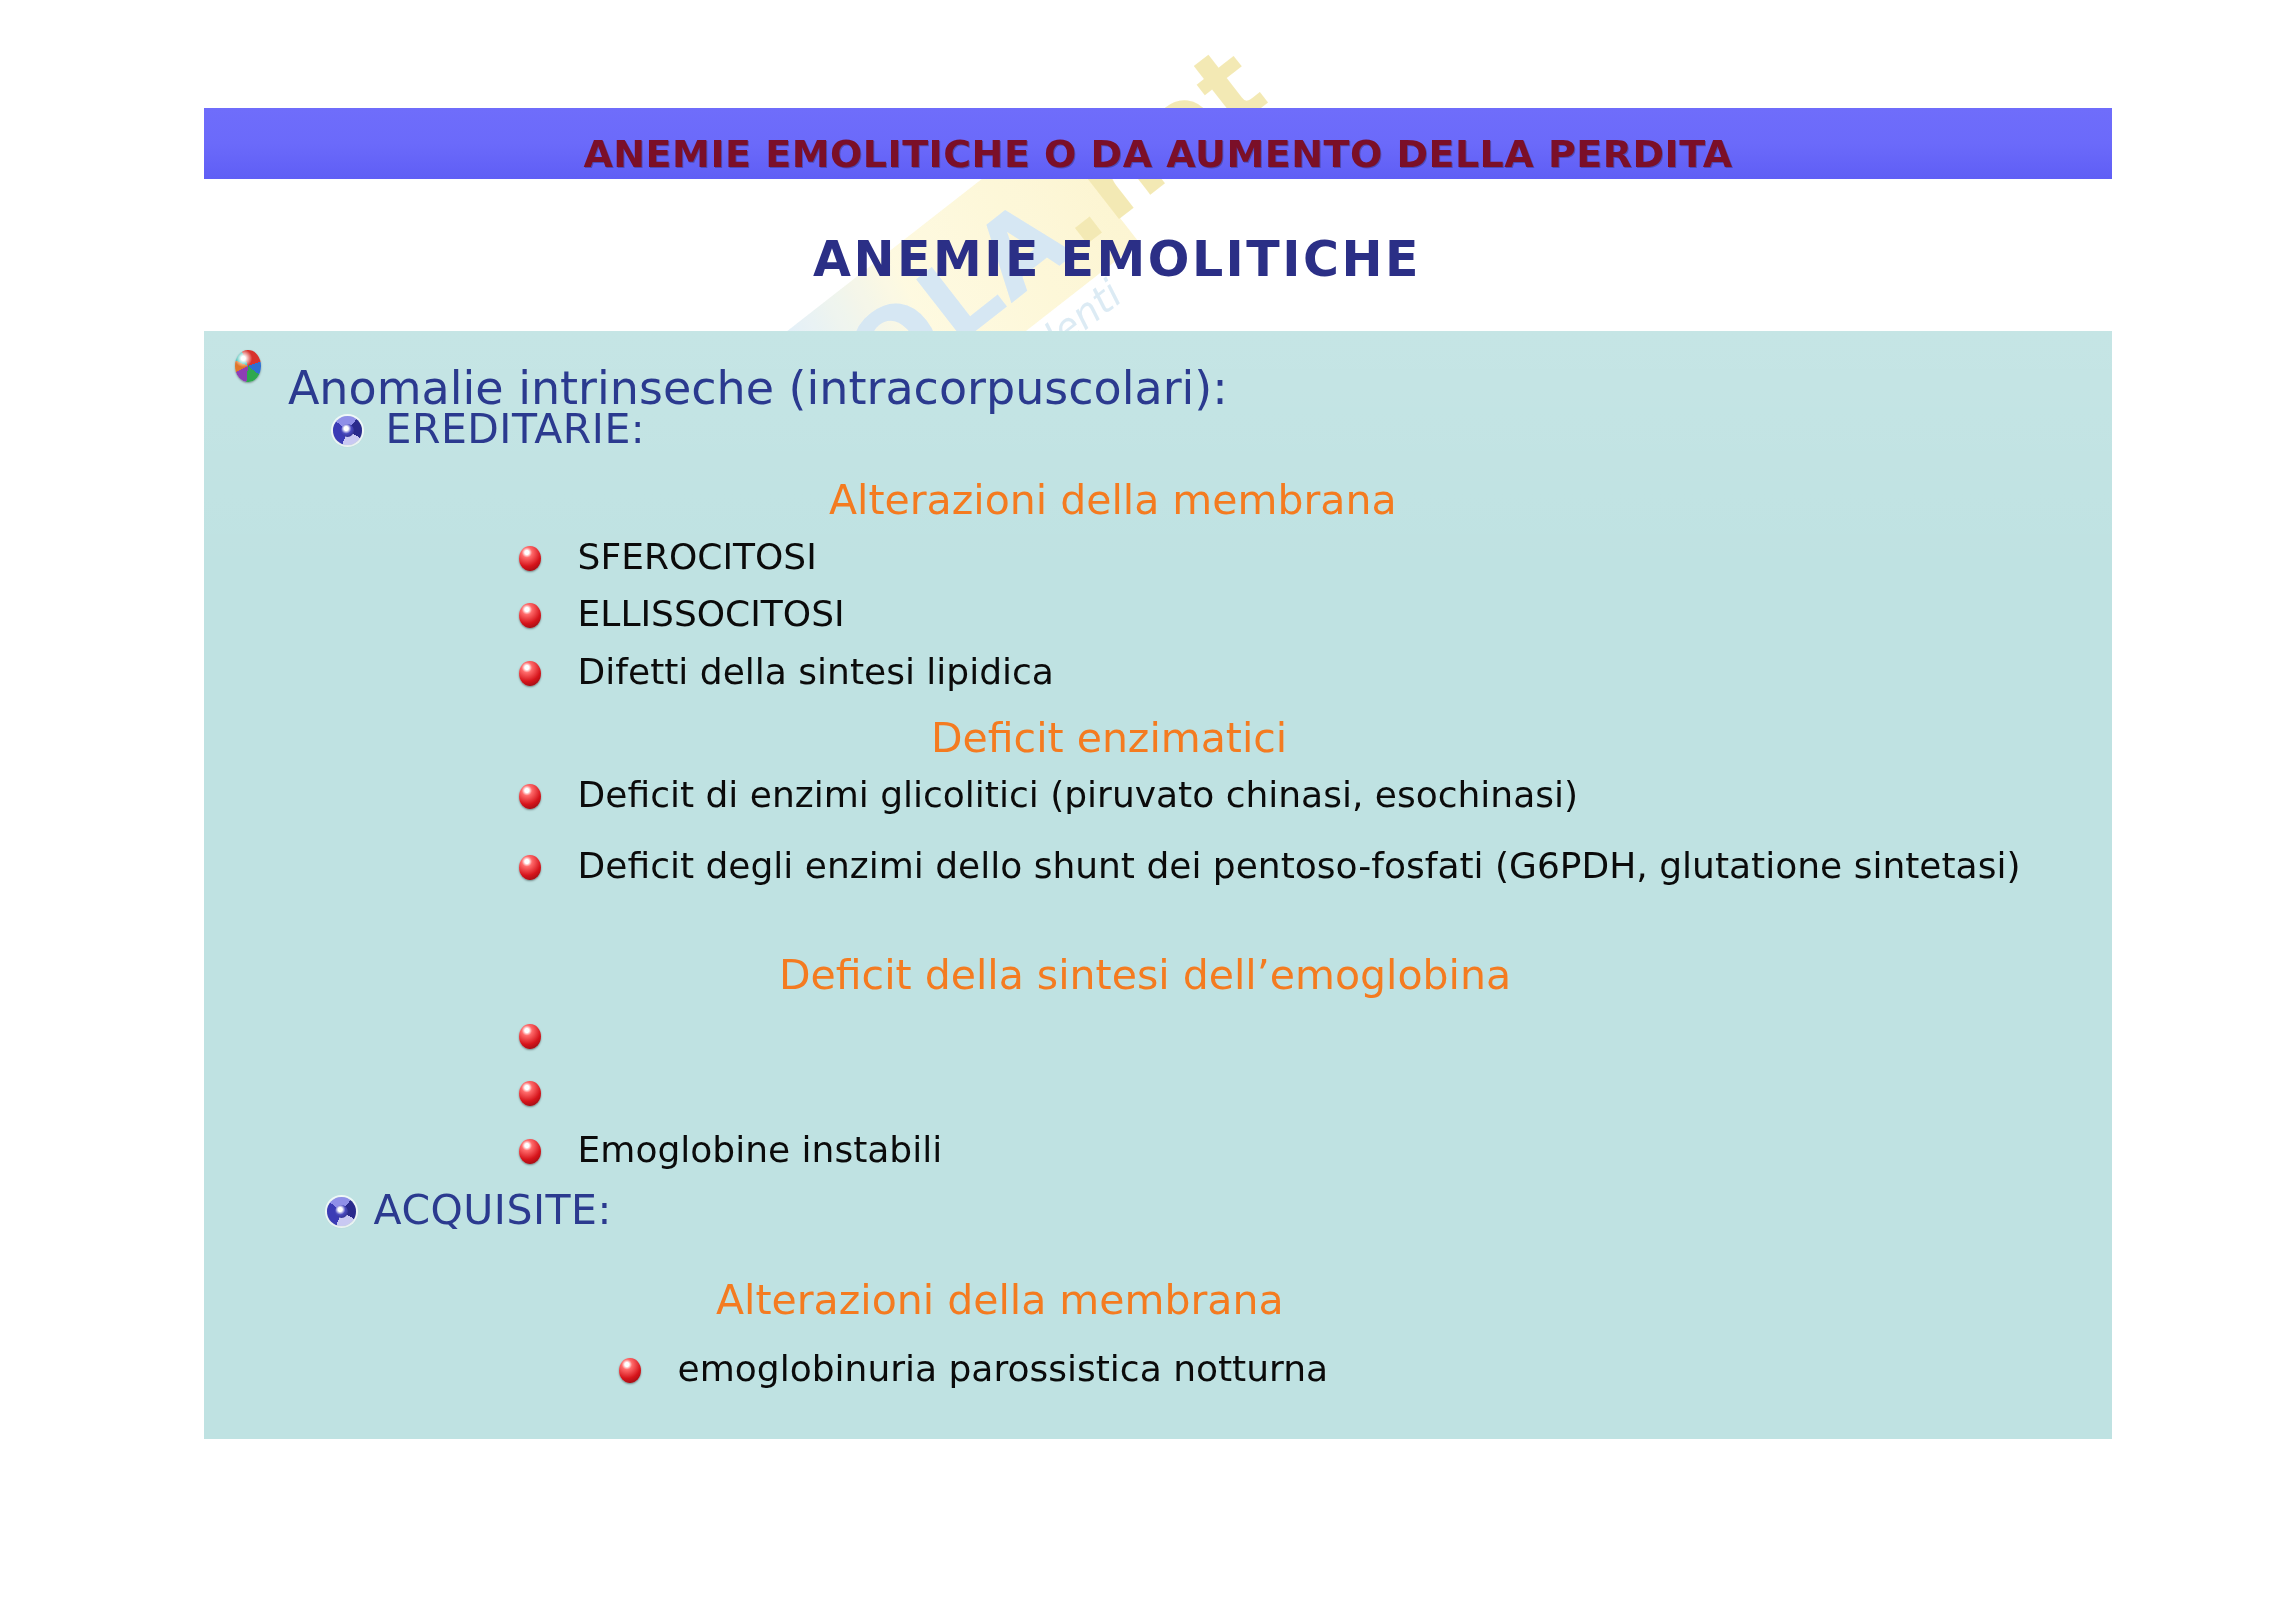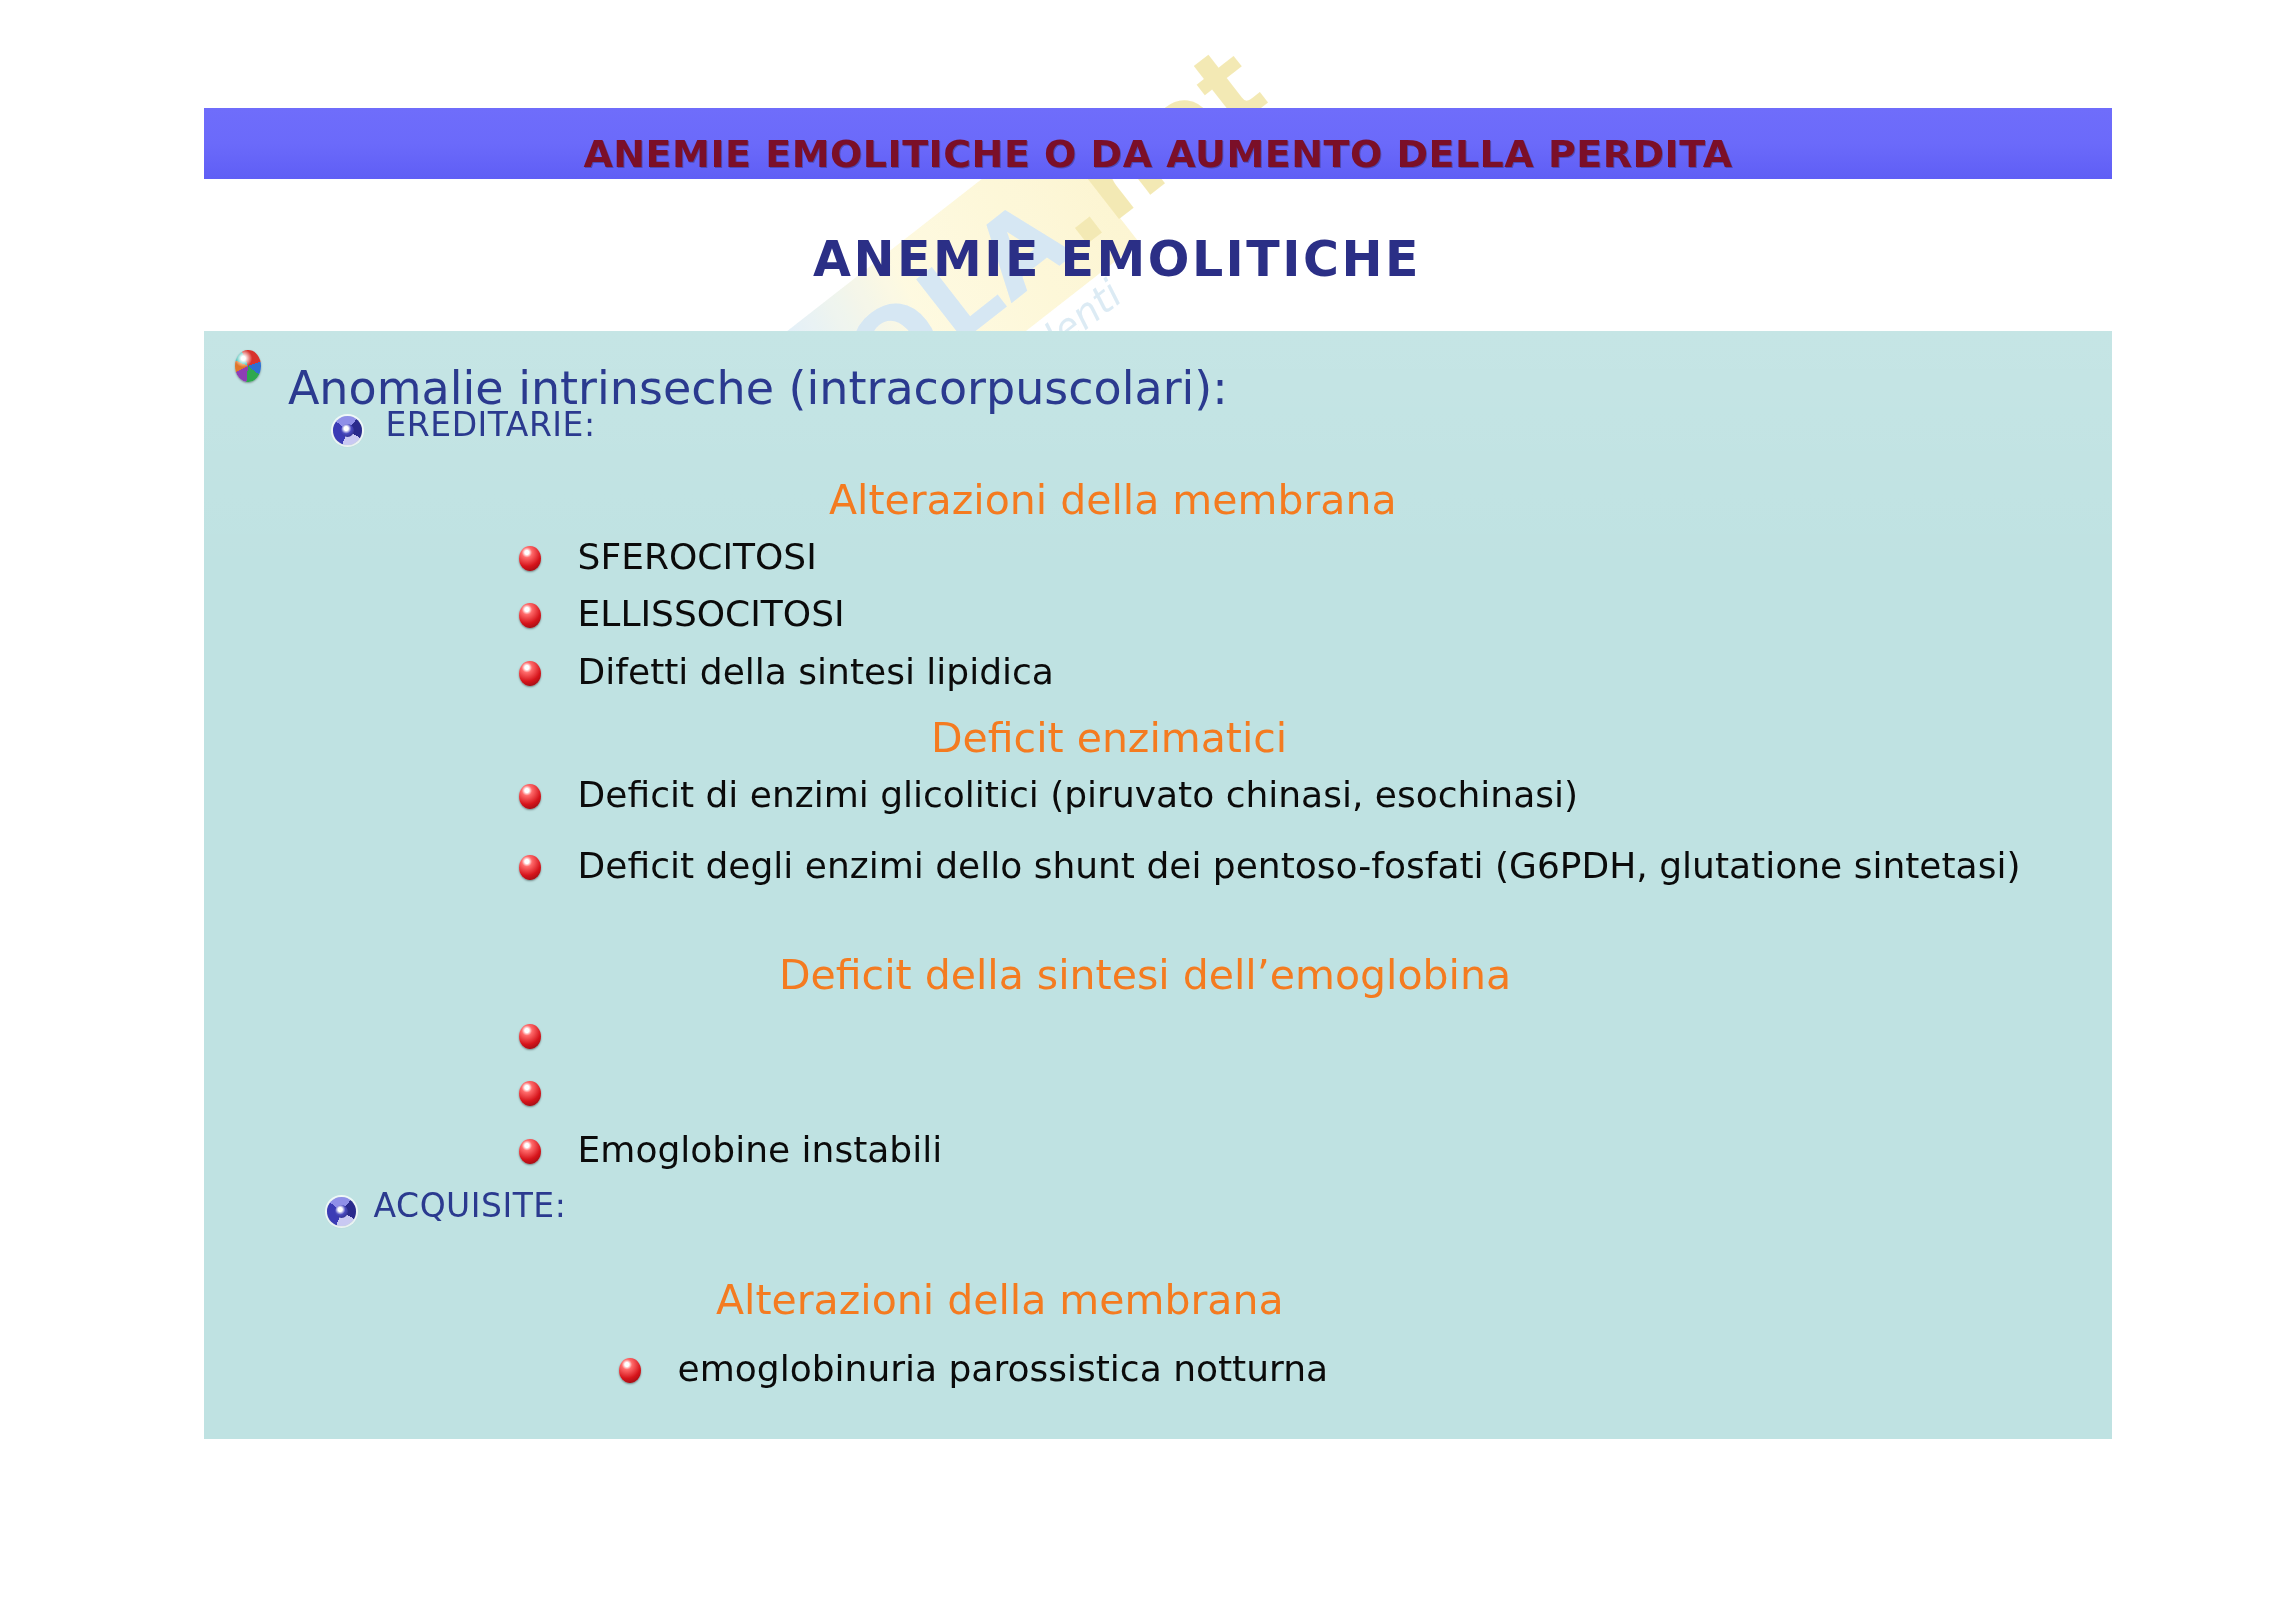--- a/index.html
+++ b/index.html
@@ -171,21 +171,21 @@
   
   .lvl1 {
     font-family: "DejaVu Sans", sans-serif;
     font-size: 46px;
     color: #2b3a8f;
     line-height: 1.05;
     margin-top: 26px;
   }
   .lvl2 {
     font-family: "DejaVu Sans", sans-serif;
-    font-size: 33px;
+    font-size: 41px;
     color: #2b3a8f;
     line-height: 1.05;
     letter-spacing: 0.5px;
   }
   .orange-head {
     position: absolute;
     font-family: "DejaVu Sans", sans-serif;
     font-size: 41px;
     color: #f47b20;
     z-index: 4;

